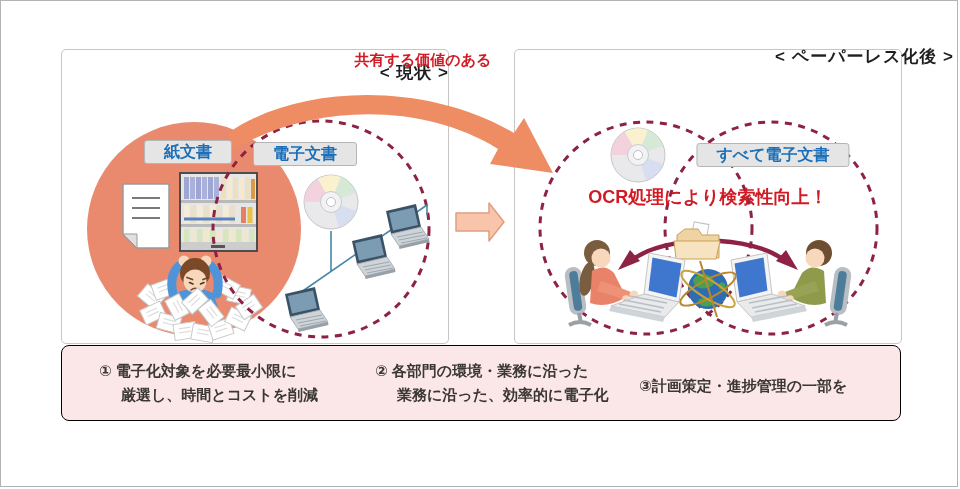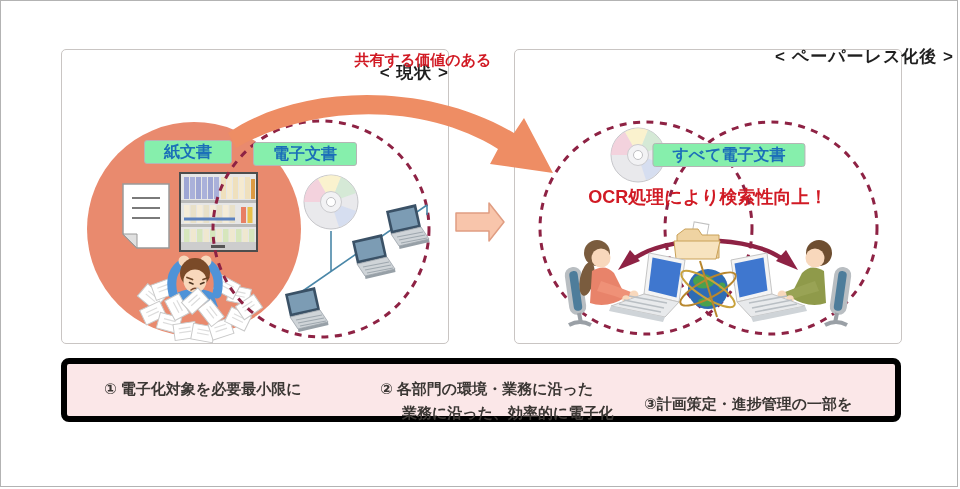--- a/index.html
+++ b/index.html
@@ -26,35 +26,35 @@
   }
   .title.left-title  { left:60px;  top:60px; width:388px; }
   .title.right-title { left:513px; top:44px; width:440px; }
   .note {
     position:absolute; z-index:3; left:317px; top:48px; width:210px;
     text-align:center; color:#d11a24; font-weight:bold;
     font-size:15px; line-height:21px; white-space:nowrap;
   }
   .tag {
     position:absolute; z-index:3; transform:translateX(-50%);
-    background:#86efac; border:1px solid #b5b5b5; border-radius:3px;
+    background:#e5e5e5; border:1px solid #b5b5b5; border-radius:3px;
     color:#1b6fb8; font-weight:bold; font-size:16px; line-height:20px;
     padding:1px 19px; white-space:nowrap;
   }
   .tag.paper-tag   { left:187px; top:139px; }
   .tag.digital-tag { left:304px; top:141px; }
-  .tag.alldigital-tag { left:728px; top:142px; }
+  .tag.alldigital-tag { left:772px; top:142px; }
   .msg {
     position:absolute; z-index:3; left:547px; top:185px; width:320px;
     text-align:center; color:#d11a24; font-weight:bold;
     font-size:18px; line-height:23px; white-space:nowrap;
   }
   .benefits {
-    position:absolute; z-index:3; left:60px; top:357px; width:840px; height:64px;
-    background:#fbe7e8; border:6px solid #000000; border-radius:8px;
+    position:absolute; z-index:3; left:60px; top:344px; width:840px; height:76px;
+    background:#fbe7e8; border:1px solid #000000; border-radius:8px;
   }
   .benefit {
     position:absolute; top:13px; font-size:15px; font-weight:bold;
     color:#3b3734; line-height:24px; white-space:nowrap;
   }
   .benefit .l2 { padding-left:22px; }
   .benefit.b1 { left:37px; }
   .benefit.b2 { left:313px; }
   .benefit.b3 { left:577px;margin-top:15px; }
 </style>
@@ -269,20 +269,21 @@
   <div class="tag digital-tag">電子文書</div>
   <div class="tag alldigital-tag">すべて電子文書</div>
 
   <div class="msg">
     <div>OCR処理により検索性向上！</div>
   </div>
 
   <div class="benefits">
     <div class="benefit b1">
       <div class="l1">① 電子化対象を必要最小限に</div>
+      <div class="l2">厳選し、時間とコストを削減</div>
     </div>
     <div class="benefit b2">
       <div class="l1">② 各部門の環境・業務に沿った</div>
       <div class="l2">業務に沿った、効率的に電子化</div>
     </div>
     <div class="benefit b3">
       <div class="l1">③計画策定・進捗管理の一部を</div>
     </div>
   </div>
 

